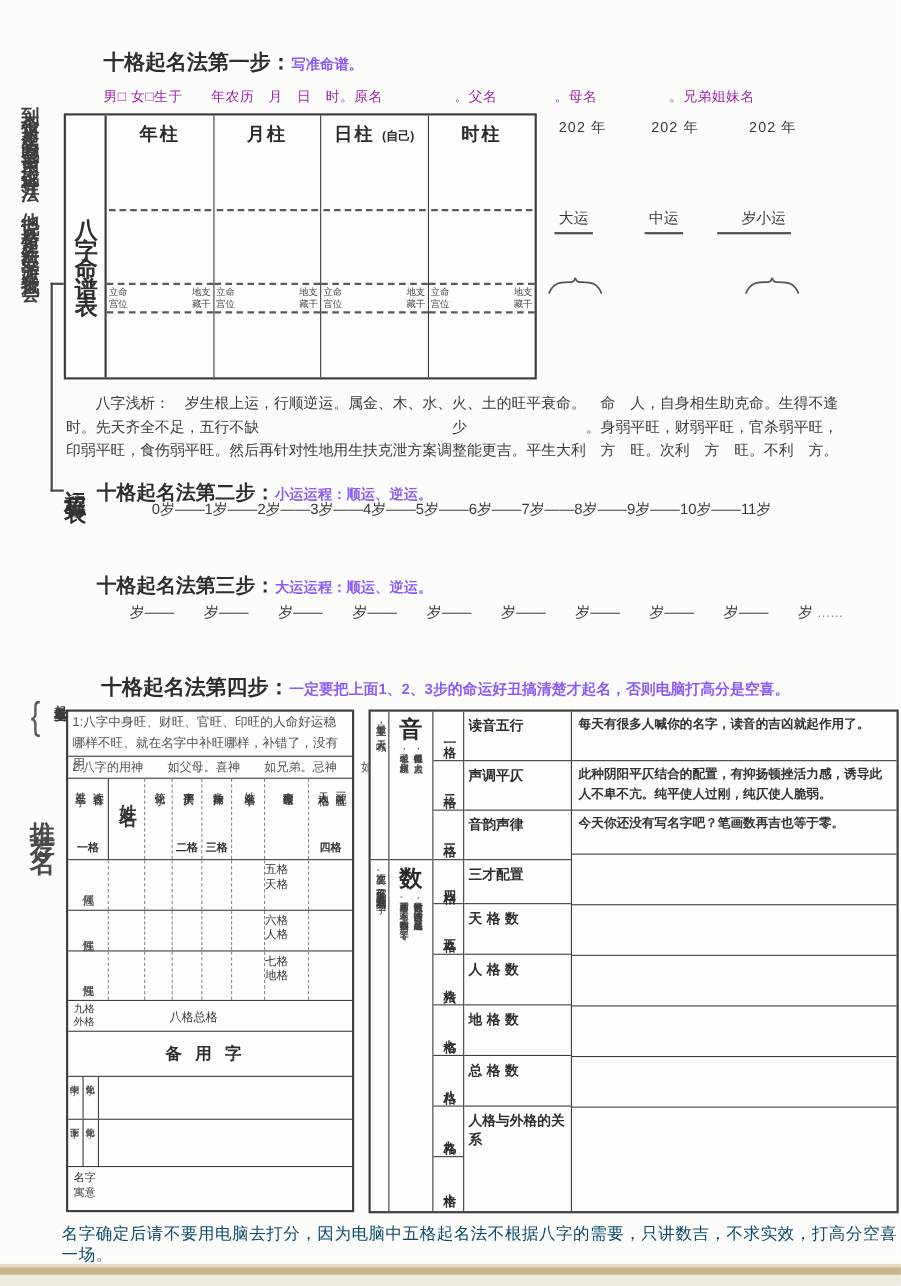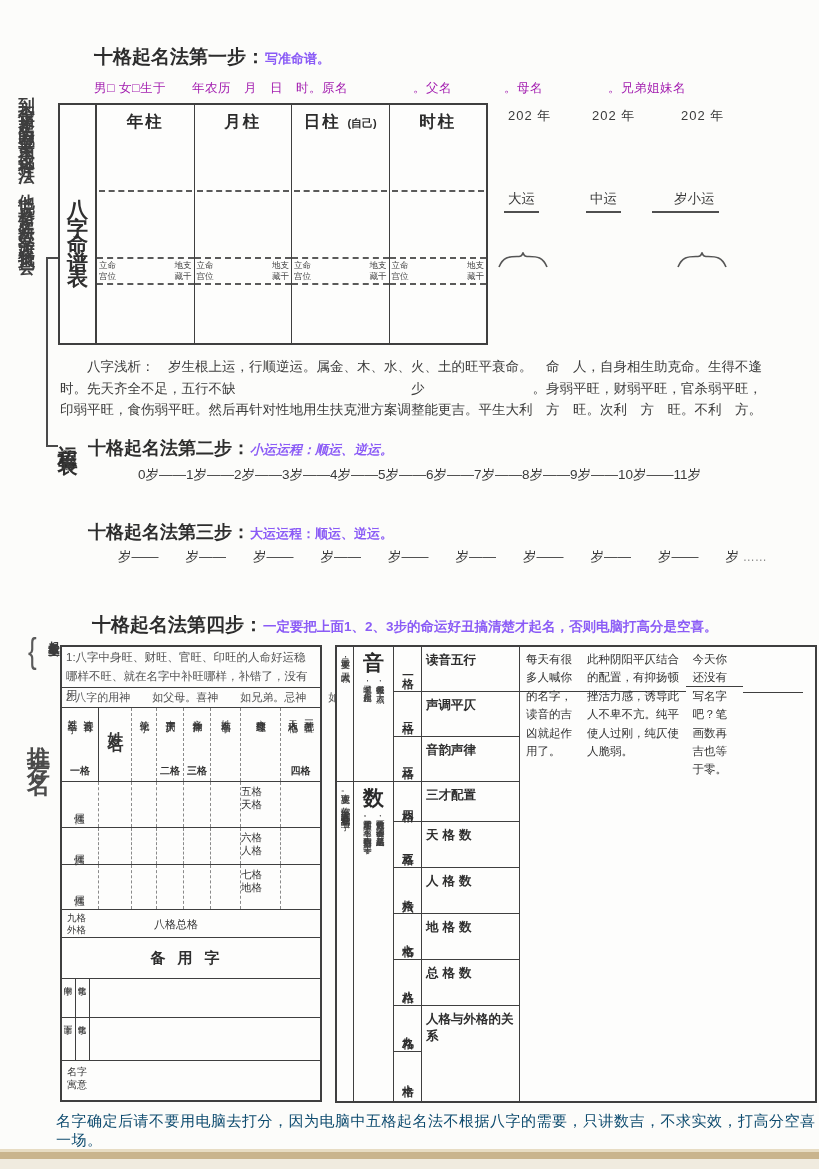--- a/index.html
+++ b/index.html
@@ -53,22 +53,22 @@
   
   .bracket { left:46px; top:257px; width:12px; height:190px;
     border-left:2.5px solid #4a4a4a; border-top:2.5px solid #4a4a4a; border-bottom:2.5px solid #4a4a4a; }
   .luck-label { left:55px; top:430px; height:175px; }
   .luck-label .m { font-size:20px; font-weight:bold; letter-spacing:5px; color:#2e2e2e; }
   .luck-label .s { font-size:12.5px; letter-spacing:1px; color:#3a3a3a; }
 
   .analysis { left:60px; top:356px; font-size:13.5px; line-height:21.5px; color:#3c3c3c; }
 
   .s2-title { left:88px; top:436px; font-size:18px; }
-  .s2-title .stitle-sub { font-size:13px;font-style:italic; }
-  .ages2 { left:138px; top:466px; font-size:13.5px; color:#3a3a3a; }
+  .s2-title .stitle-sub { font-size:13px; }
+  .ages2 { left:138px; top:454px; font-size:13.5px; color:#3a3a3a; }
   .s3-title { left:88px; top:520px; font-size:18px; }
   .s3-title .stitle-sub { font-size:13px; }
   .ages3 { left:118px; top:548px; font-size:13.5px; color:#3a3a3a; }
   .ages3 .dots { color:#8a8a8a; font-size:12px; }
   .s4-title { left:92px; top:612px; font-size:19px; }
   .s4-title .stitle-sub { font-size:13.5px; }
 
   
   .nform { left:60px; top:645px; width:262px; height:457px; border:2px solid #3f3f3f; background:#fdfdfc; }
   .nf-row { border-bottom:1.5px solid #3f3f3f; }
@@ -114,21 +114,21 @@
   .vnotes { display:flex; flex-direction:row-reverse; justify-content:center; gap:3px; margin-top:2px; }
   .vnotes span { font-size:8.5px; line-height:1.15; letter-spacing:0; color:#3f3f3f; }
   .gt-num { width:28px; border-right:1.5px solid #3f3f3f; display:flex; flex-direction:column; }
   .gt-num .cell { border-bottom:1.5px solid #3f3f3f; display:flex; align-items:center; justify-content:center; }
   .gt-num .cell:last-child { border-bottom:none; }
   .gt-num span { font-size:11.5px; font-weight:bold; letter-spacing:1px; color:#2e2e2e; }
   .gt-lab { width:98px; border-right:1.5px solid #3f3f3f; display:flex; flex-direction:column; }
   .gt-lab .cell { border-bottom:1.5px solid #3f3f3f; padding:5px 4px 0; font-size:12.5px; font-weight:bold; color:#2e2e2e; line-height:1.35; }
   .gt-lab .cell:last-child { border-bottom:none; }
   .gt-lab .spread { letter-spacing:4px; }
-  .gt-desc { flex:1; display:flex; flex-direction:row; }
+  .gt-desc { flex:1; display:flex; flex-direction:column;font-weight:bold; }
   .gt-desc .cell { border-bottom:1.5px solid #3f3f3f; padding:3px 6px 0; font-size:11.5px; line-height:1.6; color:#333; }
   .gt-desc .cell:last-child { border-bottom:none; }
 
   .footer-note { left:56px; top:1112px; width:762px; font-size:15px; color:#0c4a6e; letter-spacing:.5px;
     font-family:"Liberation Serif","DejaVu Serif",serif; }
 
   .bar1 { left:0; top:1149px; width:819px; height:3px; background:#e7dcc3; }
   .bar2 { left:0; top:1152px; width:819px; height:7px; background:#c9b48d; }
   .bar3 { left:0; top:1159px; width:819px; height:10px; background:#f0ebdf; }
 </style>

